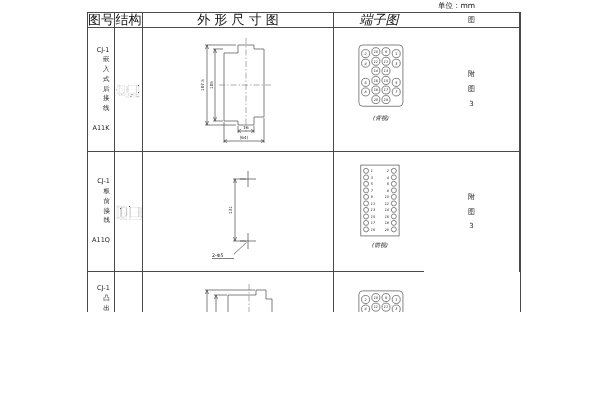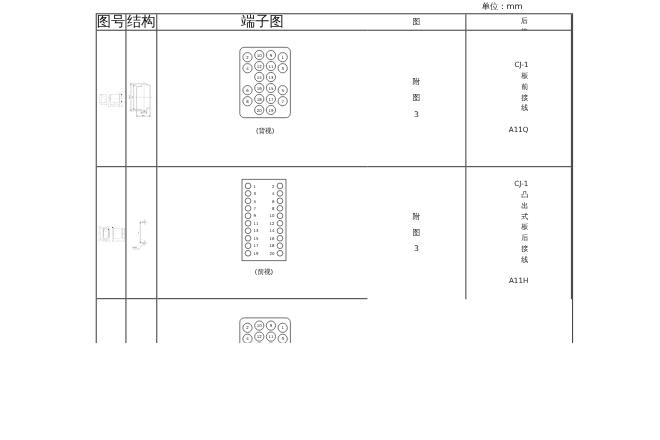--- a/index.html
+++ b/index.html
@@ -5,21 +5,21 @@
   html,body{margin:0;padding:0;background:#fff;}
   .page{position:relative;width:600px;height:312px;background:#fff;overflow:hidden;
         font-family:"DejaVu Sans",sans-serif;color:#222;}
   .unit{position:absolute;left:438px;top:1px;font-size:7.5px;color:#111;}
   .tbl{position:absolute;left:87px;top:12px;display:grid;
        grid-template-columns:27px 28px 191px 90px 96px;
        grid-template-rows:15px 124px 120px 122px;
        border:1px solid #4a4a4a;background:#fff;}
   .cell{border-right:1px solid #4a4a4a;border-bottom:1px solid #4a4a4a;
         display:flex;align-items:center;justify-content:center;overflow:hidden;}
-  .lc{border-right:none;} .lr{border-bottom:none;}
+  .lc{border-right:none;font-style:italic;} .lr{border-bottom:none;}
   .hdr{font-size:13px;color:#111;white-space:nowrap;}
   .figtext{font-size:7px;line-height:2.1;white-space:pre-line;text-align:center;}
   .vtext{font-size:6.5px;line-height:1.5;white-space:pre-line;text-align:right;}
   svg{display:block;}
   .ln{stroke:#4a4a4a;stroke-width:.7;fill:none;}
   .cl{stroke:#6a6a6a;stroke-width:.55;fill:none;stroke-dasharray:6 2 1.5 2;}
   svg text{fill:#222;stroke:none;font-size:4.8px;text-anchor:middle;
            font-family:"DejaVu Sans",sans-serif;}
   .d{font-size:4.8px;} .d2{font-size:4.2px;} .tn{font-size:3.6px;} .vl{font-size:6px;}
   .as{text-anchor:start;} .ae{text-anchor:end;}
@@ -27,20 +27,21 @@
 </head>
 <body>
 
 <div class="page">
   <div class="unit">单位：mm</div>
 
   <div class="tbl">
 
     <div class="cell hdr">图号</div>
     <div class="cell hdr">结构</div>
+    <div class="cell hdr">外 形 尺 寸 图</div>
     <div class="cell hdr lc">端子图</div>
 
     <div class="cell figtext">附
 图
 3</div>
     <div class="cell vtext">CJ-1
 嵌
 入
 式
 后

